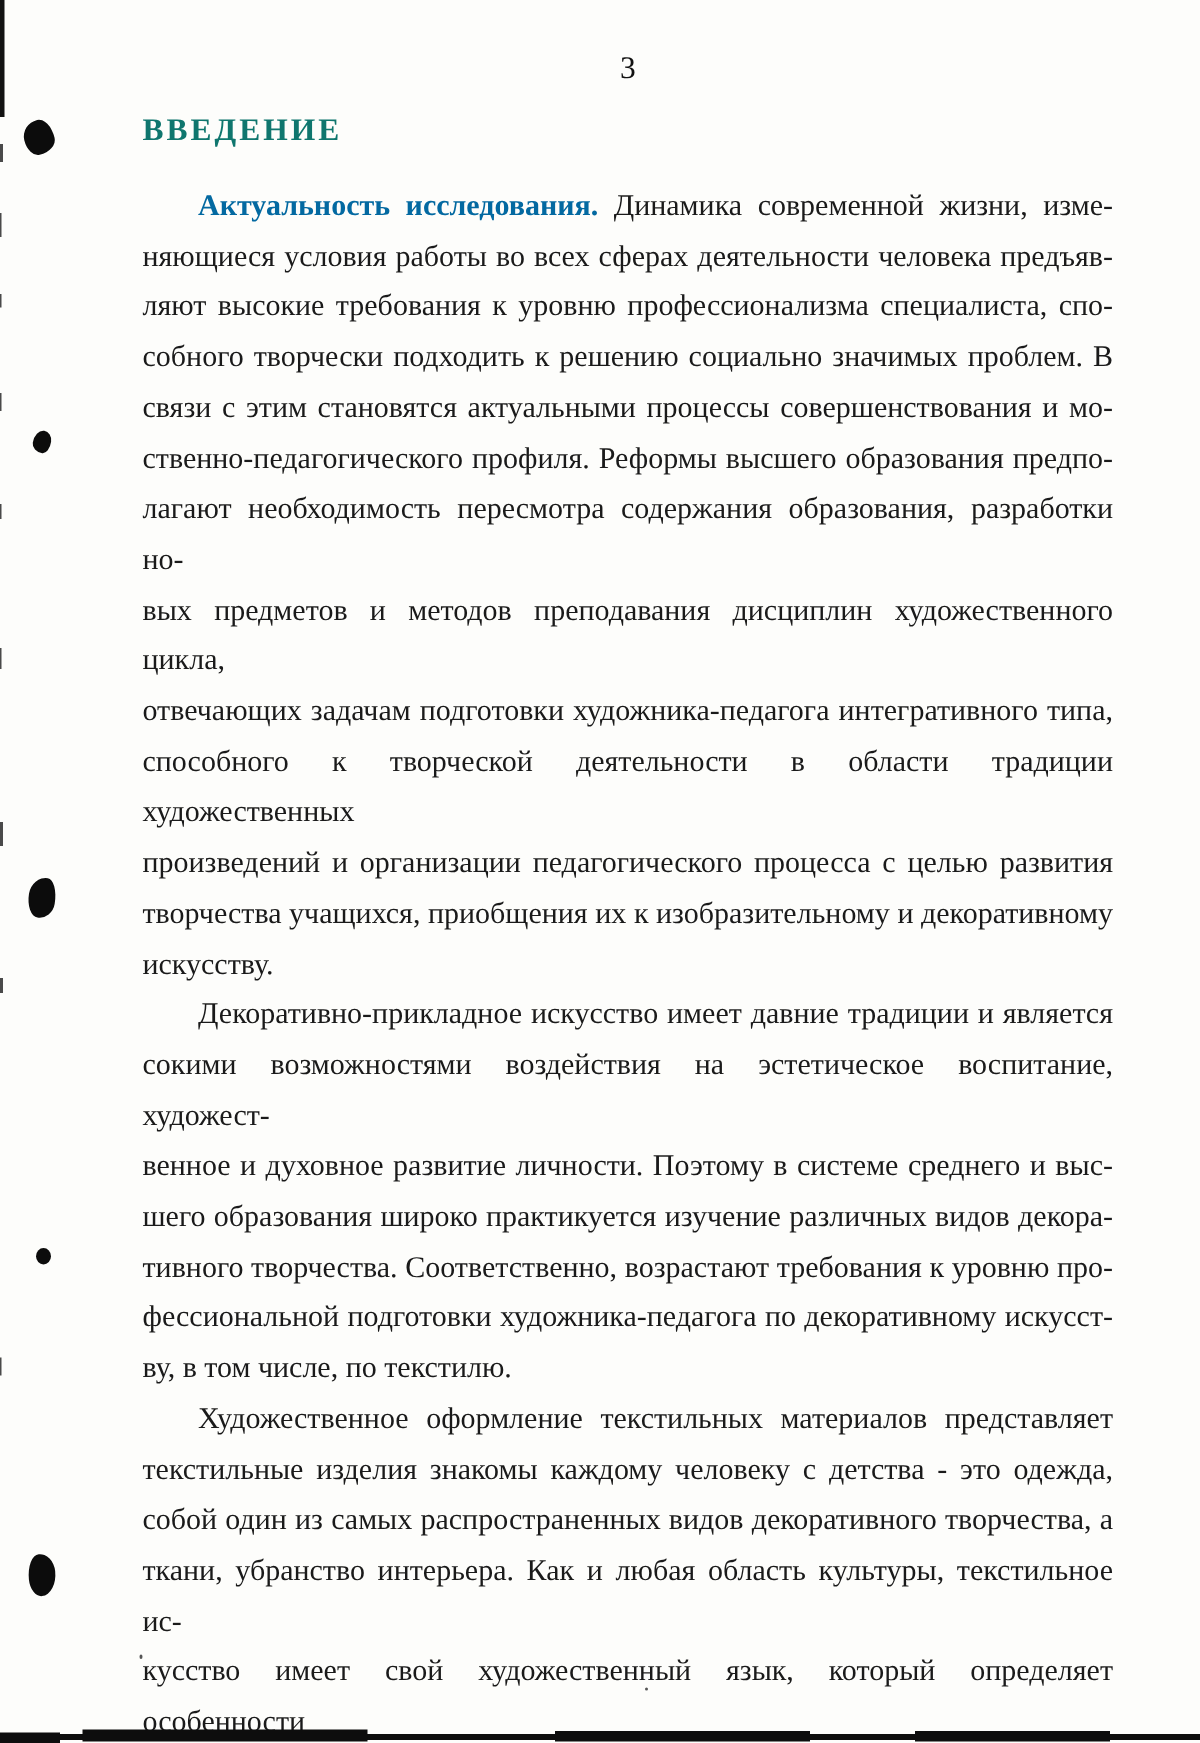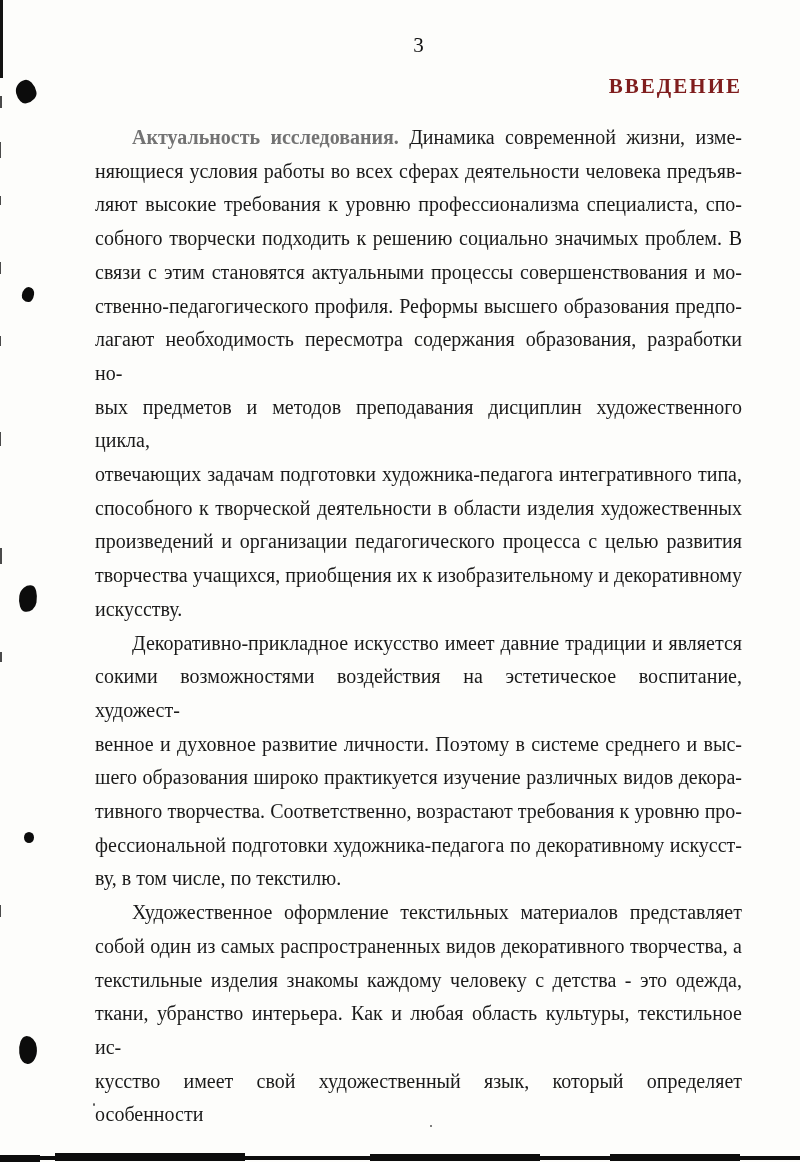--- a/index.html
+++ b/index.html
@@ -12,36 +12,36 @@
     color: #161616;
   }
   .scan-page { position: absolute; inset: 0; }
 
   .page-number {
     position: absolute; top: 33px; left: 95px; width: 647px;
     text-align: center; font-size: 21px; color: #121212;
   }
   .page-heading {
     position: absolute; top: 74px; left: 95px; width: 647px;
-    text-align: right; font-size: 21px; font-weight: 700;
-    letter-spacing: 2px; color: #7f1d1d;
+    text-align: left; font-size: 21px; font-weight: 700;
+    letter-spacing: 2px; color: #0f766e;
   }
 
   .text-body {
     position: absolute; top: 121px; left: 95px; width: 647px;
   }
   .text-line {
     font-size: 20px; line-height: 33.7px;
     text-align: justify; text-align-last: justify;
     color: #1a1a1a;
     white-space: normal;
   }
   .text-line.indent { text-indent: 37px; }
   .text-line.flush-left { text-align-last: left; }
-  .text-line b { font-weight: 700; color: #737373; }
+  .text-line b { font-weight: 700; color: #0369a1; }
 
   
   .edge-line {
     position: absolute; left: 0; top: 0; width: 3px; height: 78px;
     background: #121212;
   }
   .edge-dash { position: absolute; background: #4a4a4a; }
   .ink-blot { position: absolute; background: #0c0c0c; }
   .blot-1 { left: 16px; top: 80px;  width: 20px; height: 23px;
             border-radius: 58% 42% 62% 38% / 48% 62% 38% 52%; transform: rotate(-14deg); }
@@ -77,34 +77,34 @@
   <div class="text-body">
       <div class="text-line indent"><b>Актуальность исследования.</b> Динамика современной жизни, изме-</div>
       <div class="text-line">няющиеся условия работы во всех сферах деятельности человека предъяв-</div>
       <div class="text-line">ляют высокие требования к уровню профессионализма специалиста, спо-</div>
       <div class="text-line">собного творчески подходить к решению социально значимых проблем. В</div>
       <div class="text-line">связи с этим становятся актуальными процессы совершенствования и мо-</div>
       <div class="text-line">ственно-педагогического профиля. Реформы высшего образования предпо-</div>
       <div class="text-line">лагают необходимость пересмотра содержания образования, разработки но-</div>
       <div class="text-line">вых предметов и методов преподавания дисциплин художественного цикла,</div>
       <div class="text-line">отвечающих задачам подготовки художника-педагога интегративного типа,</div>
-      <div class="text-line">способного к творческой деятельности в области изделия художественных</div>
+      <div class="text-line">способного к творческой деятельности в области традиции художественных</div>
       <div class="text-line">произведений и организации педагогического процесса с целью развития</div>
       <div class="text-line">творчества учащихся, приобщения их к изобразительному и декоративному</div>
       <div class="text-line flush-left">искусству.</div>
       <div class="text-line indent">Декоративно-прикладное искусство имеет давние традиции и является</div>
       <div class="text-line">сокими возможностями воздействия на эстетическое воспитание, художест-</div>
       <div class="text-line">венное и духовное развитие личности. Поэтому в системе среднего и выс-</div>
       <div class="text-line">шего образования широко практикуется изучение различных видов декора-</div>
       <div class="text-line">тивного творчества. Соответственно, возрастают требования к уровню про-</div>
       <div class="text-line">фессиональной подготовки художника-педагога по декоративному искусст-</div>
       <div class="text-line flush-left">ву, в том числе, по текстилю.</div>
       <div class="text-line indent">Художественное оформление текстильных материалов представляет</div>
+      <div class="text-line">текстильные изделия знакомы каждому человеку с детства - это одежда,</div>
       <div class="text-line">собой один из самых распространенных видов декоративного творчества, а</div>
-      <div class="text-line">текстильные изделия знакомы каждому человеку с детства - это одежда,</div>
       <div class="text-line">ткани, убранство интерьера. Как и любая область культуры, текстильное ис-</div>
       <div class="text-line">кусство имеет свой художественный язык, который определяет особенности</div>
     </div>
 
   <div class="edge-line"></div>
   <div class="edge-dash" style="left:0; top:96px;  width:2px; height:12px;"></div>
   <div class="edge-dash" style="left:0; top:142px; width:1px; height:16px;"></div>
   <div class="edge-dash" style="left:0; top:196px; width:1px; height:9px;"></div>
   <div class="edge-dash" style="left:0; top:262px; width:1px; height:12px;"></div>
   <div class="edge-dash" style="left:0; top:336px; width:1px; height:10px;"></div>

